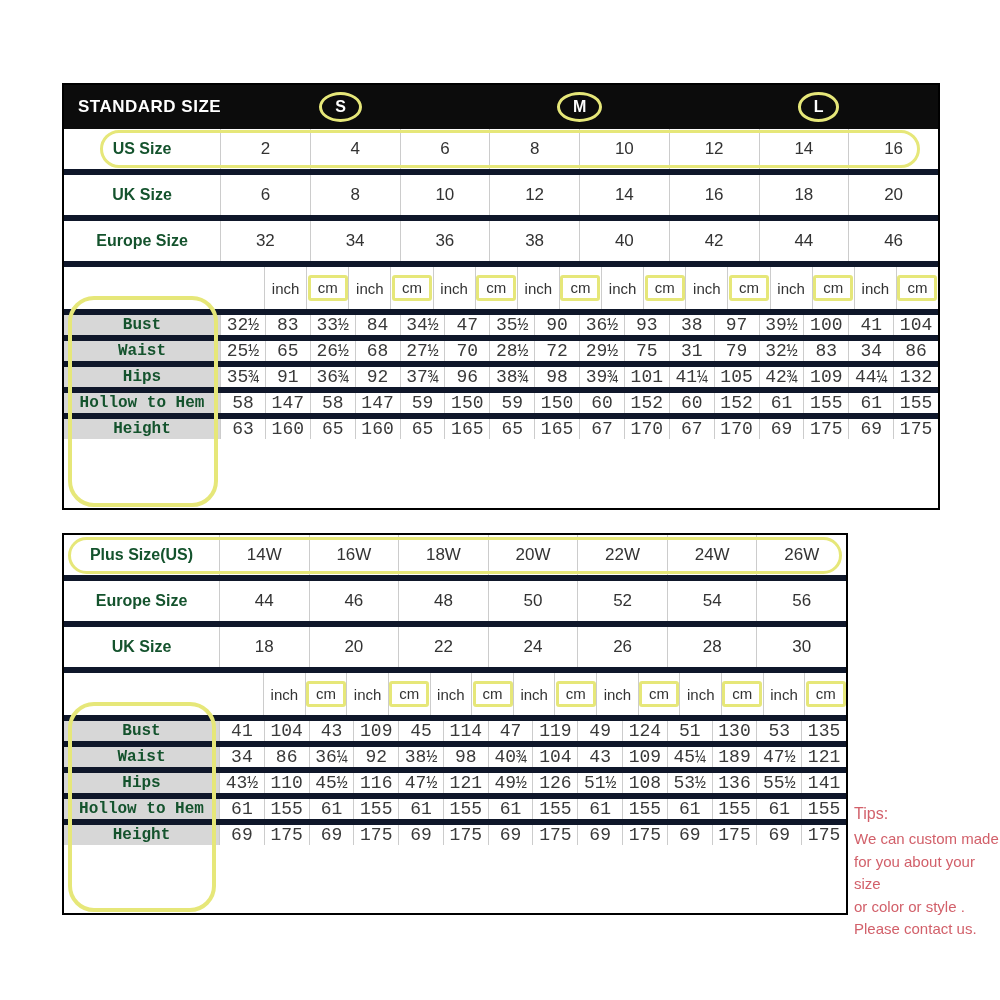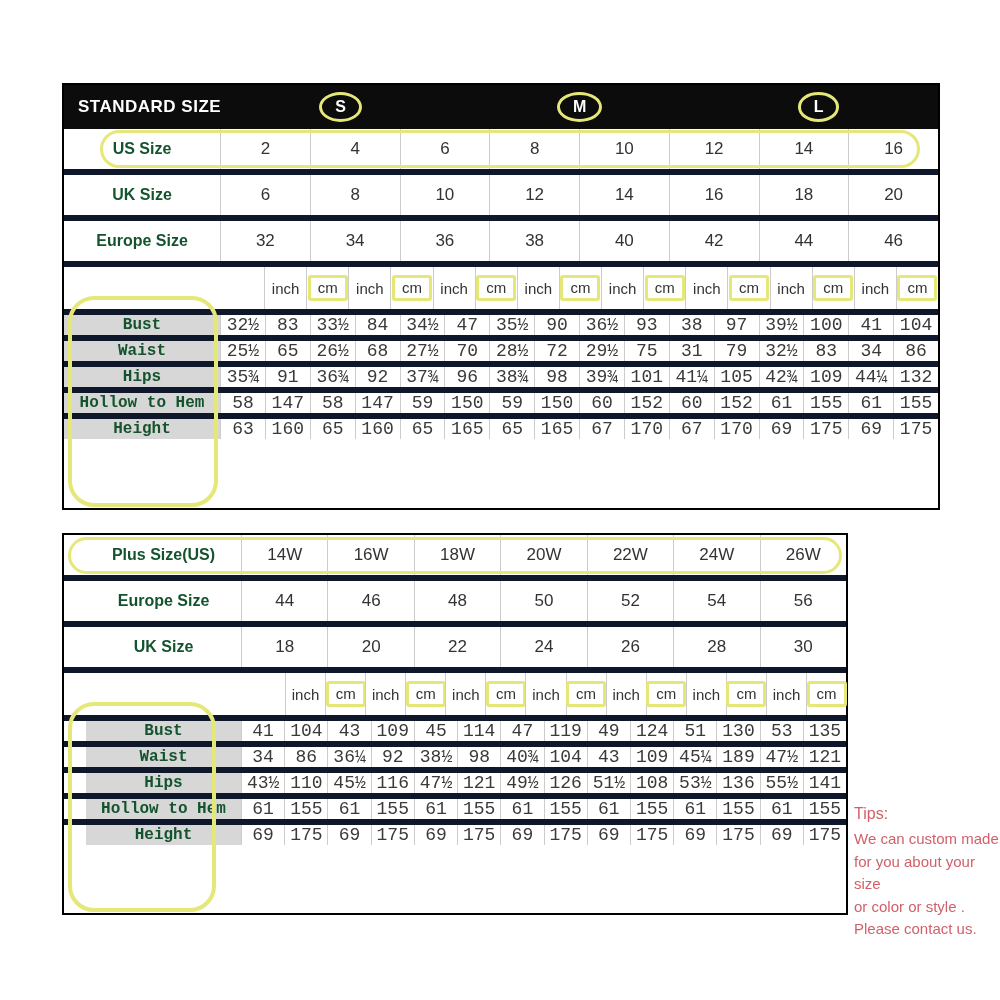--- a/index.html
+++ b/index.html
@@ -31,21 +31,21 @@
   .row{display:flex;border-top:6px solid #0f172a;}
   .row:first-child{border-top:none;}
   .r-size{flex:0 0 40px;height:40px;}
   .r-units{flex:0 0 42px;height:42px;padding-left:44px;}
   .r-measure{flex:1 1 auto;font-family:Liberation Mono, monospace;}
   .cell{
     flex:1 1 0;display:flex;align-items:center;justify-content:center;
     border-left:1px solid #ccc;box-sizing:border-box;min-width:0;
   }
   .label-cell{flex:0 0 156px;border-left:none;font-weight:bold;font-size:16px;color:#14532d;}
-  .plus-table .label-cell{flex:0 0 155px;margin-left:22px;}
+  .plus-table .label-cell{flex:0 0 155px;}
   .measure-label{background:#d7d7d7;}
   .val{font-size:18px;color:#3a3a3a;font-weight:normal;}
   .size-val{font-size:17px;color:#333;}
   .unit{font-size:15px;color:#333;}
   .cm-badge{display:inline-block;border:3px solid var(--yl);border-radius:3px;padding:0 7px;line-height:20px;}
 
   
   .hl{position:absolute;border:3px solid var(--yl);pointer-events:none;box-sizing:border-box;}
   .hl-us-row{left:36px;top:45px;width:820px;height:38px;border-radius:20px;}
   .hl-labels-std{left:4px;top:211px;width:150px;height:211px;border-radius:26px;border-width:4px;}

